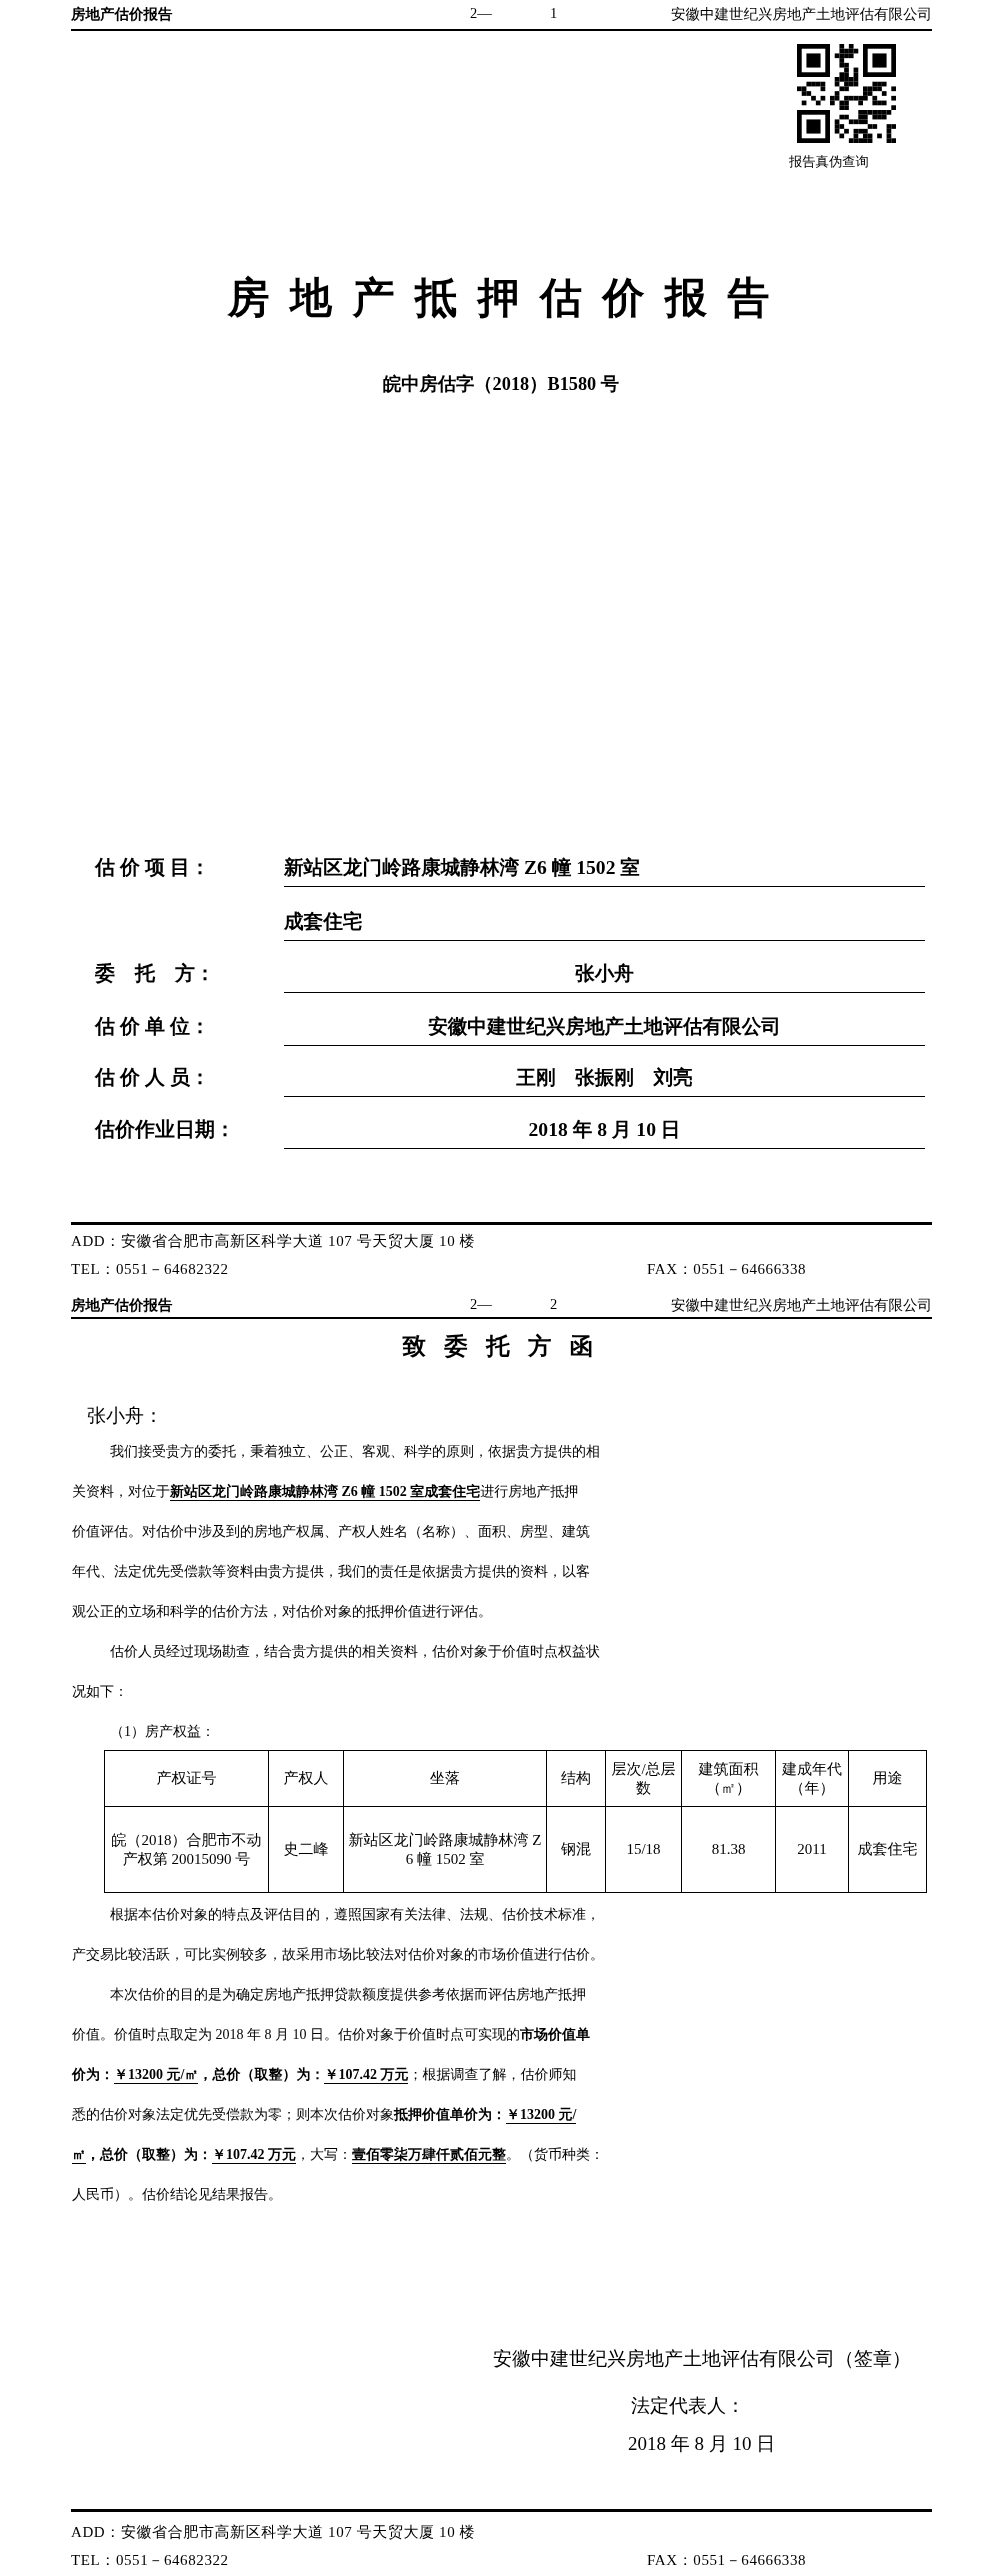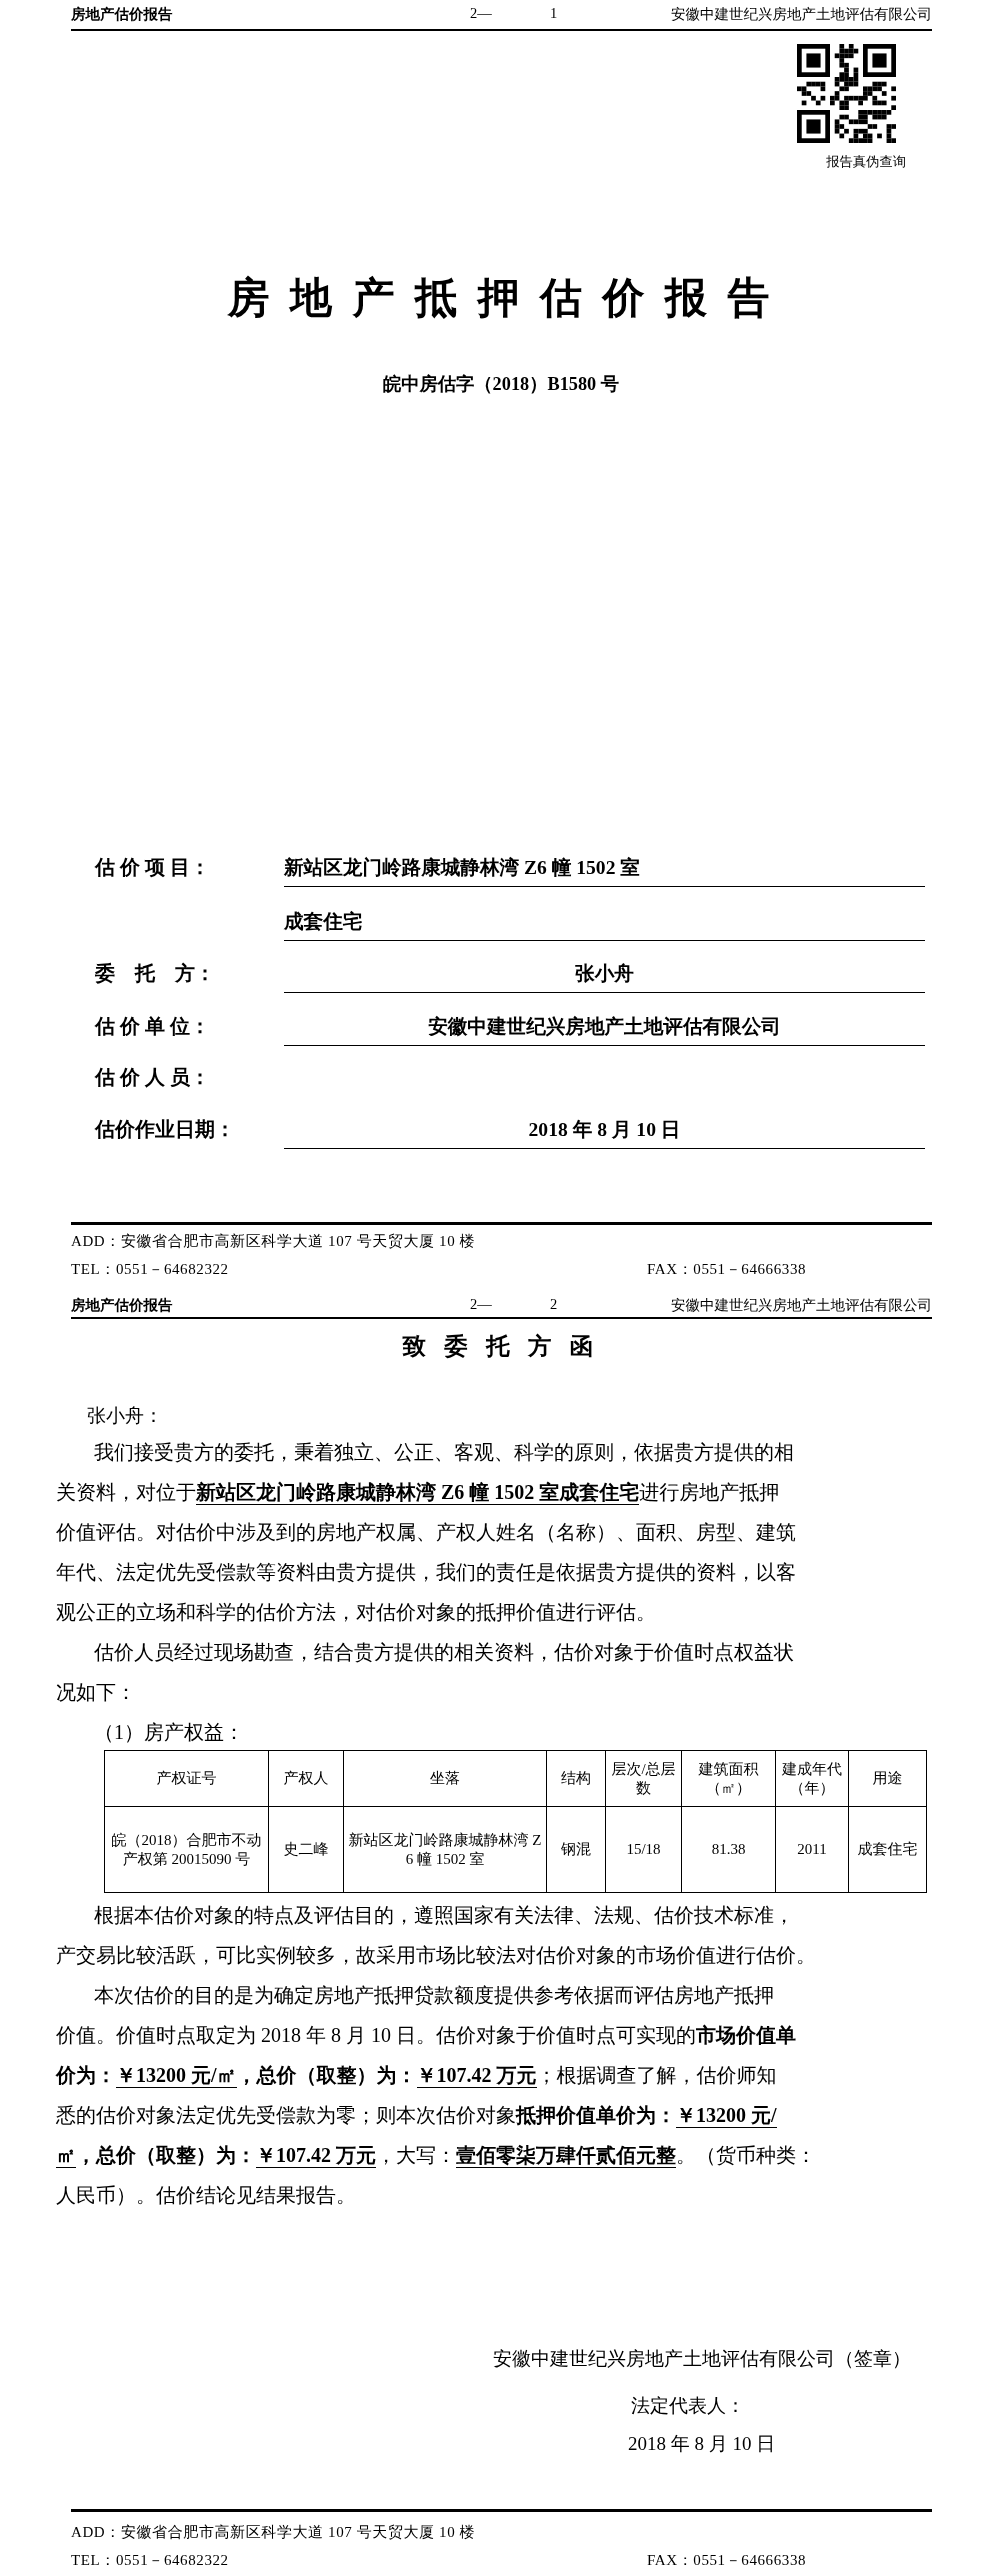--- a/index.html
+++ b/index.html
@@ -12,35 +12,35 @@
   .rh-left{position:absolute;left:0;top:0;font-weight:bold;}
   .rh-series{position:absolute;left:399px;top:0;}
   .rh-pageno{position:absolute;left:479px;top:0;}
   .rh-right{position:absolute;right:0;top:0;}
   .rule{position:absolute;left:71px;width:861px;height:1.9px;background:#000;}
   .run-foot-line{position:absolute;left:71px;width:861px;height:2.5px;background:#000;}
   .ft-text{position:absolute;left:71px;font-size:15px;letter-spacing:0.6px;}
   .ft-fax{position:absolute;left:647px;font-size:15px;letter-spacing:0.6px;}
   
   .qr-box{position:absolute;left:797px;top:44px;width:99px;height:99px;}
-  .qr-caption{position:absolute;left:789px;top:153px;width:117px;text-align:right;font-size:13.3px;}
+  .qr-caption{position:absolute;left:789px;top:153px;width:117px;text-align:left;font-size:13.3px;}
   
   .main-title{position:absolute;left:0;top:270px;width:1002px;text-align:center;
     font-size:42px;font-weight:bold;letter-spacing:5px;white-space:nowrap;}
   .doc-no{position:absolute;left:0;top:371px;width:1002px;text-align:center;font-size:18.3px;font-weight:bold;}
   .field-row{position:absolute;left:95px;width:830px;display:flex;height:33px;}
   .field-label{width:189px;flex:0 0 189px;font-size:20px;font-weight:bold;white-space:nowrap;}
   .field-value{flex:1;border-bottom:1.9px solid #000;font-size:19.6px;font-weight:bold;white-space:nowrap;}
   .val-left{text-align:left;}
   .val-center{text-align:center;}
   
   .letter-title{position:absolute;left:0;top:1330px;width:1002px;text-align:center;
     font-size:23.4px;font-weight:bold;letter-spacing:6.3px;}
   .salutation{position:absolute;left:71px;top:1403px;font-size:19px;margin-left:16px;}
-  .para-block{position:absolute;left:56px;width:862px;font-size:20px;line-height:40px;}
+  .para-block{position:absolute;left:72px;width:862px;font-size:14px;line-height:40px;}
   .pline{height:40px;white-space:nowrap;}
   .indent{text-indent:38px;}
   .seg-b{font-weight:bold;}
   .seg-bu{font-weight:bold;border-bottom:1.9px solid #000;padding-bottom:0.6px;}
   
   .own-table{position:absolute;left:104px;top:1750px;border-collapse:collapse;table-layout:fixed;width:823px;
     font-size:15px;}
   .own-table th,.own-table td{border:1.3px solid #000;text-align:center;vertical-align:middle;
     font-weight:normal;padding:0 3.8px;word-break:break-all;}
   .own-table thead tr{height:56px;margin-top:38px;}
@@ -210,20 +210,21 @@
     <div class="field-row" style="top:960px;">
       <span class="field-label">委　托　方：</span>
       <span class="field-value val-center">张小舟</span>
     </div>
     <div class="field-row" style="top:1013px;">
       <span class="field-label">估 价 单 位：</span>
       <span class="field-value val-center">安徽中建世纪兴房地产土地评估有限公司</span>
     </div>
     <div class="field-row" style="top:1064px;">
       <span class="field-label">估 价 人 员：</span>
+      <span class="field-value val-center">王刚　张振刚　刘亮</span>
     </div>
     <div class="field-row" style="top:1116px;">
       <span class="field-label">估价作业日期：</span>
       <span class="field-value val-center">2018 年 8 月 10 日</span>
     </div>
 
     <div class="run-foot-line" style="top:1222px;"></div>
     <div class="ft-text" style="top:1232px;">ADD：安徽省合肥市高新区科学大道 107 号天贸大厦 10 楼</div>
     <div class="ft-text" style="top:1260px;">TEL：0551－64682322</div>
     <div class="ft-fax" style="top:1260px;">FAX：0551－64666338</div>

